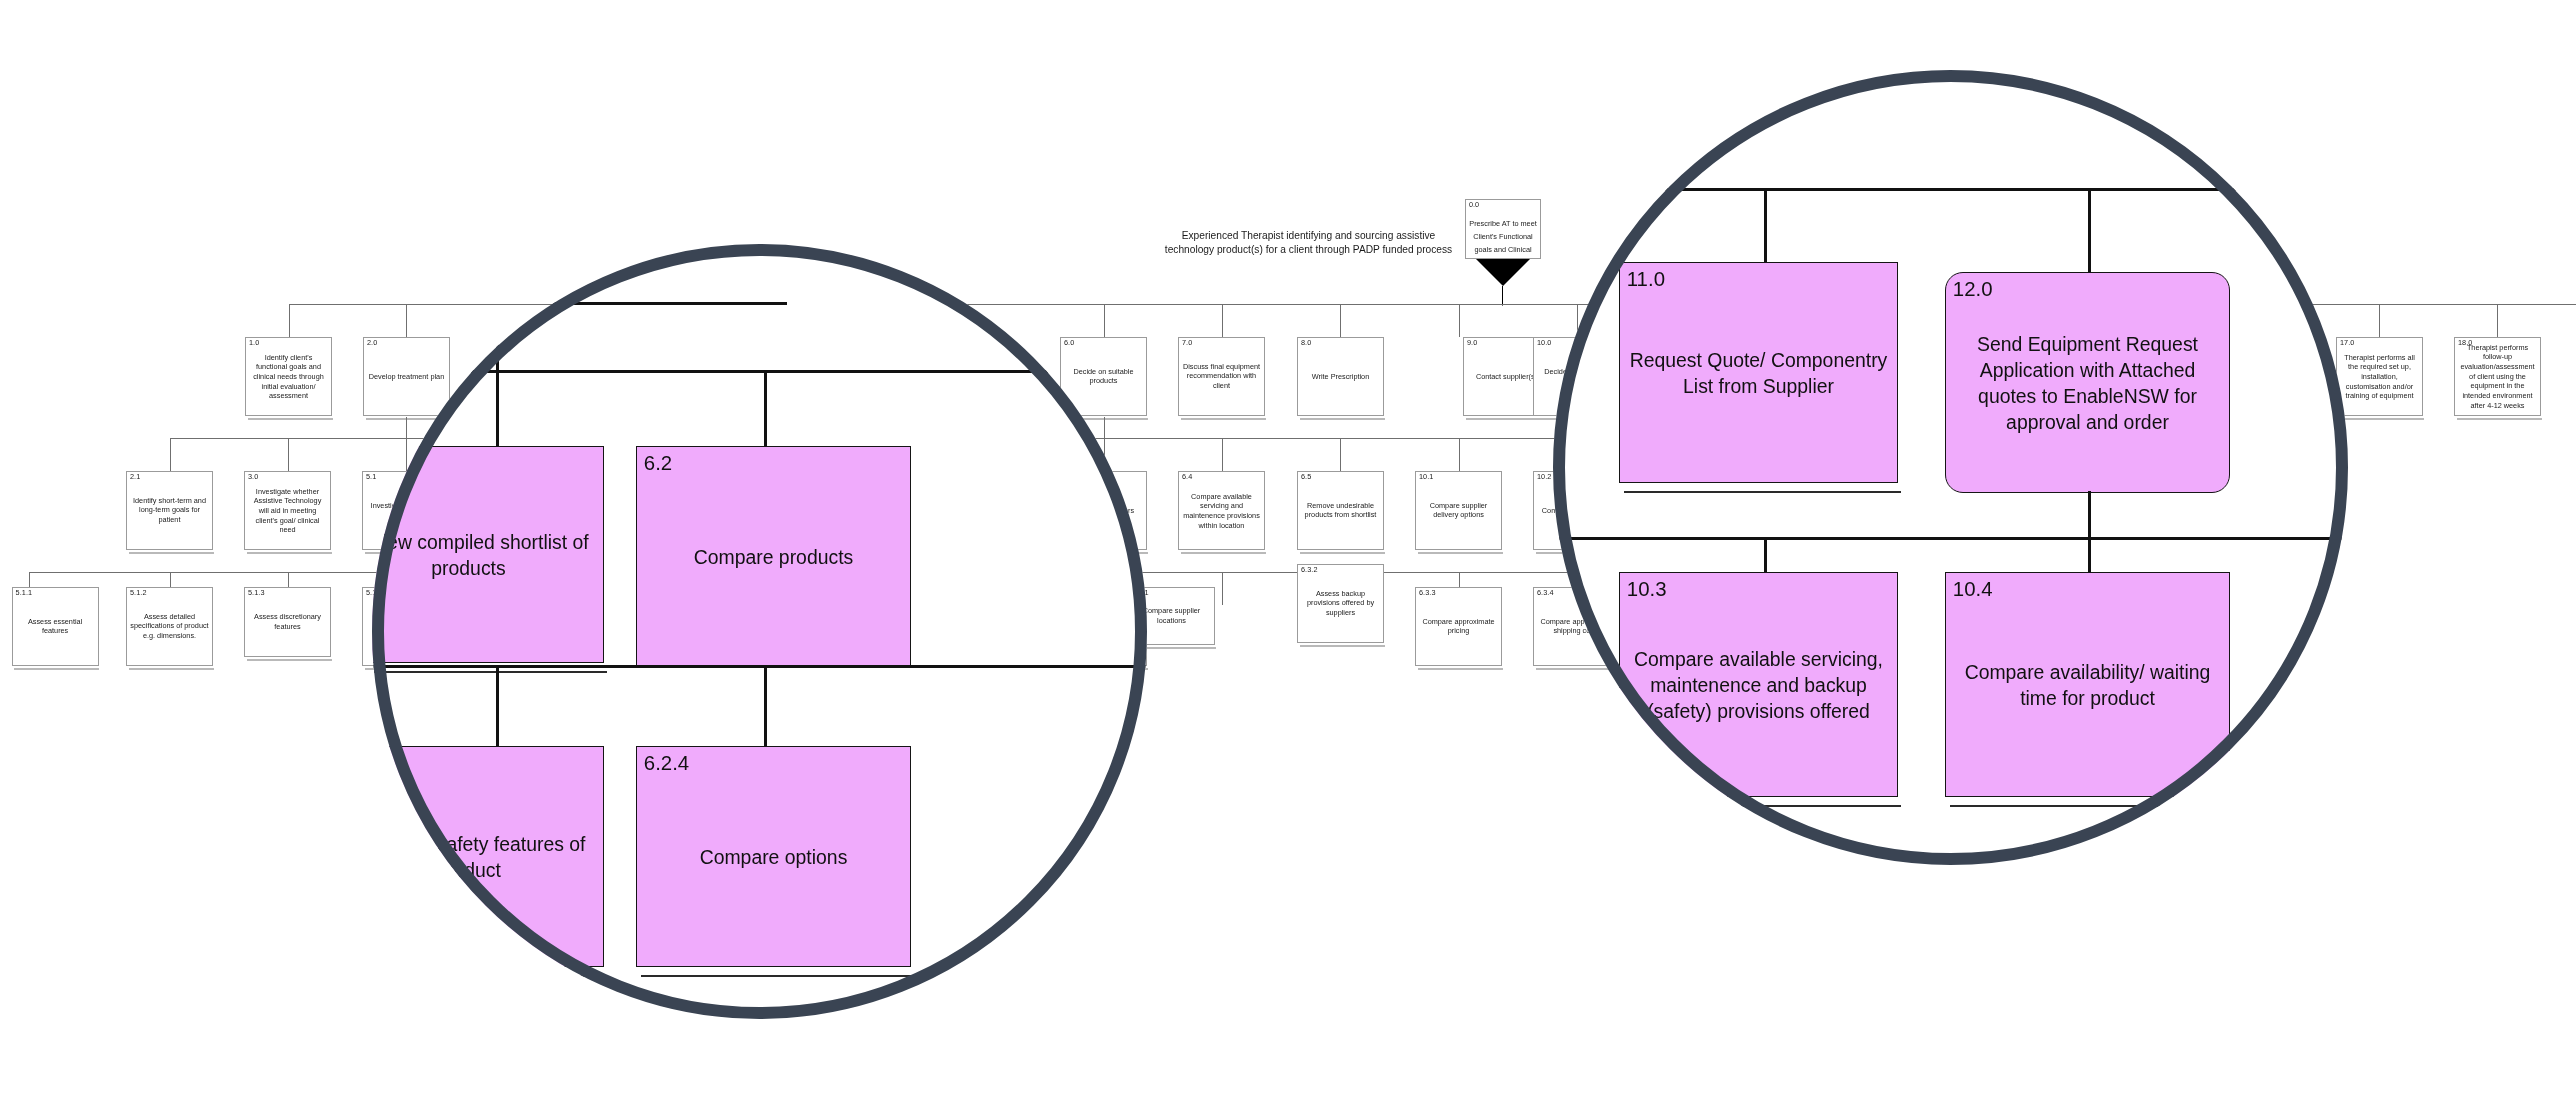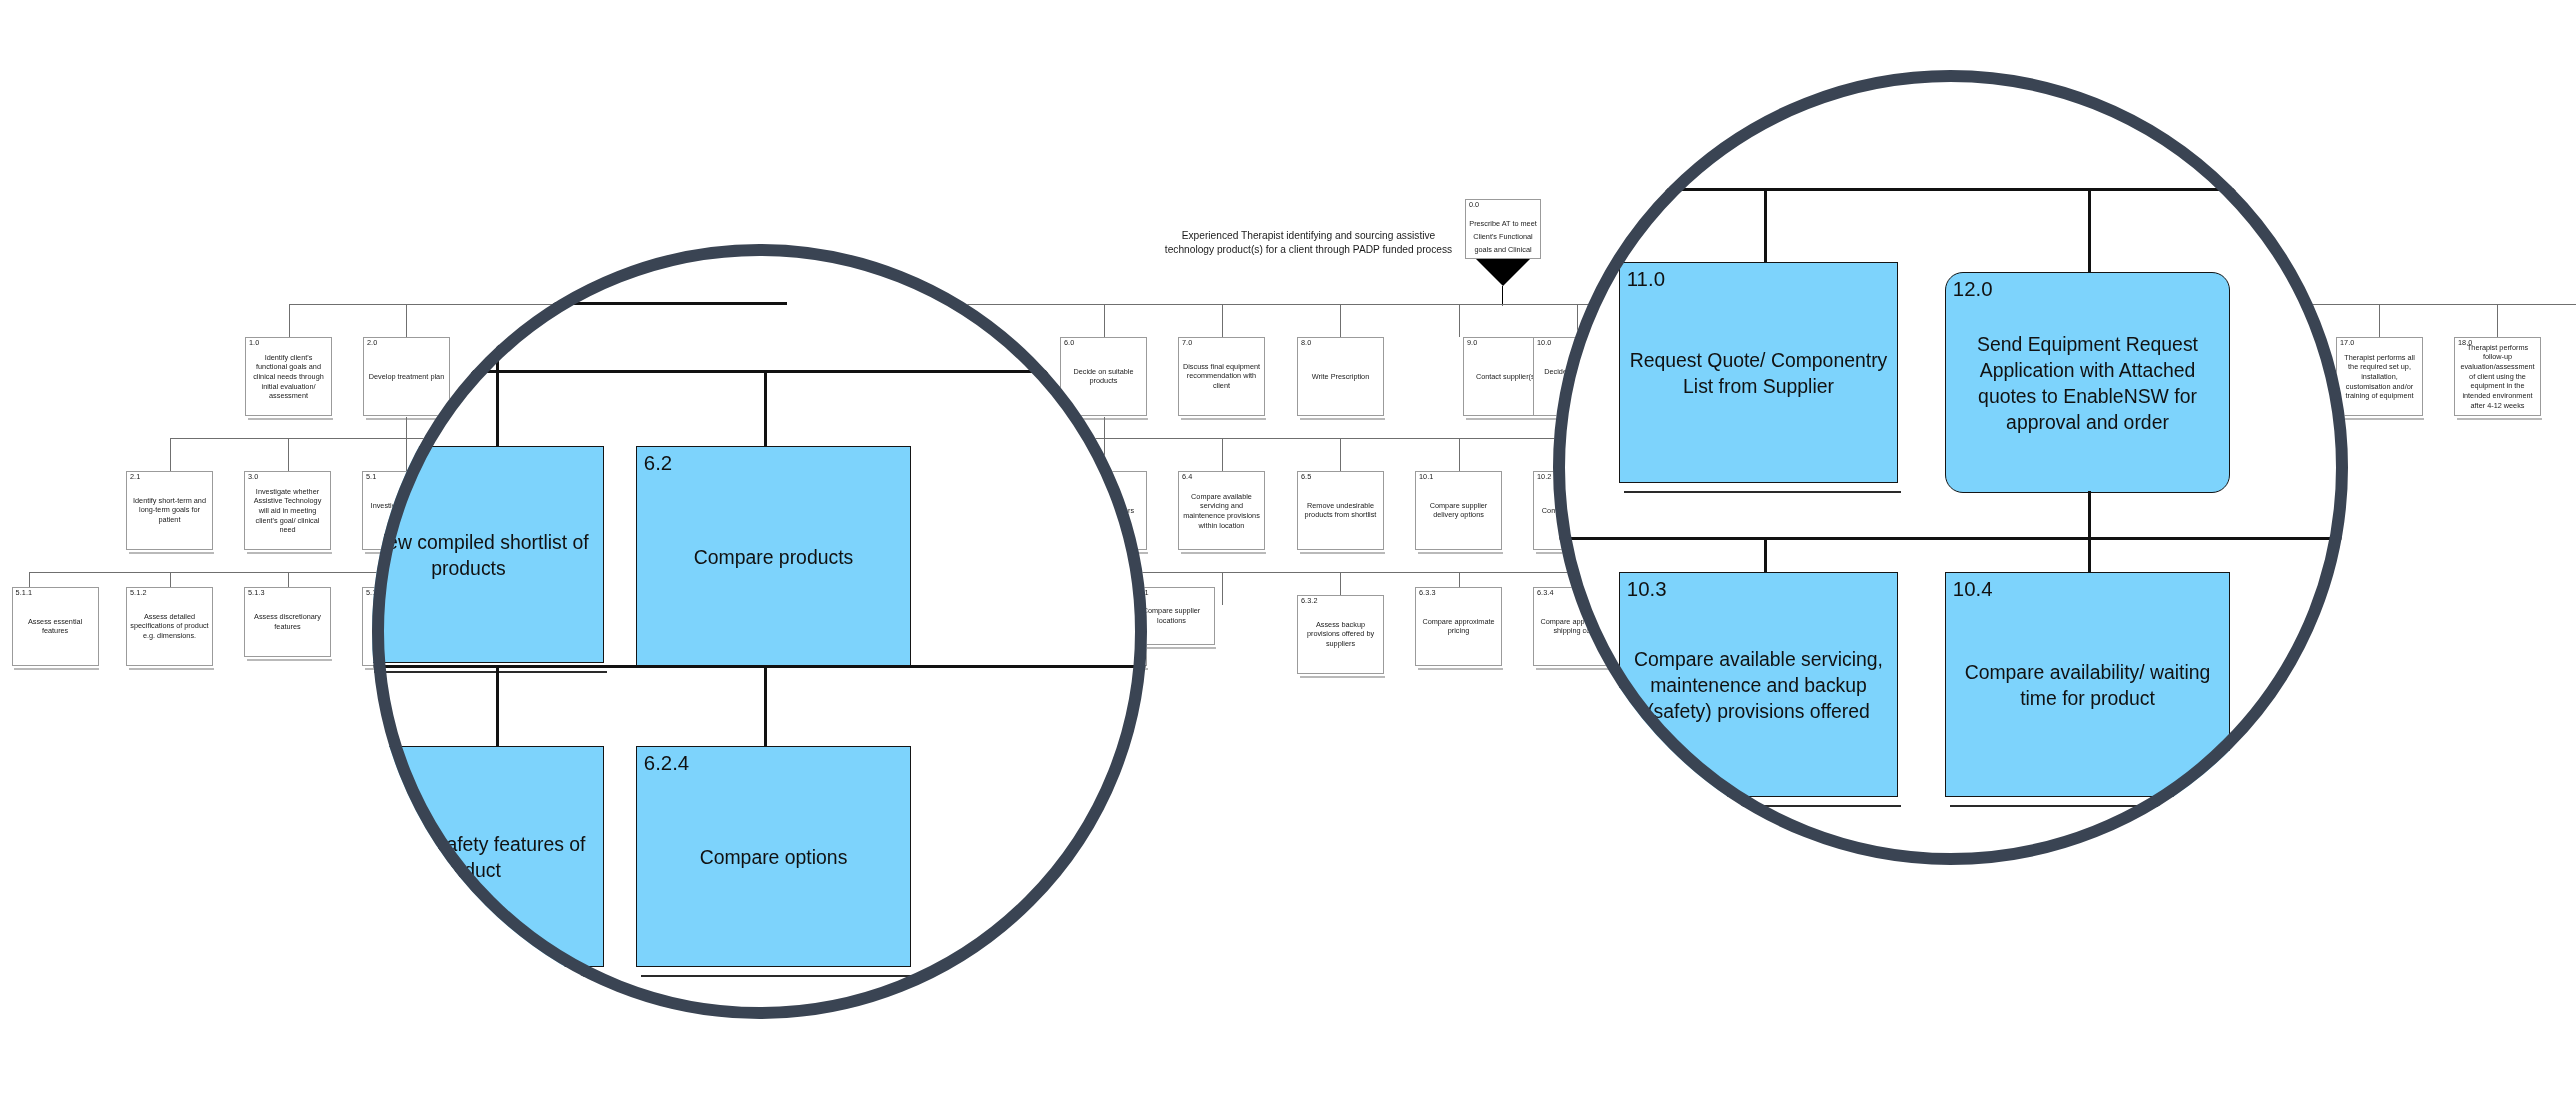--- a/index.html
+++ b/index.html
@@ -39,21 +39,21 @@
            color:#1b1b1b;width:291px;}
 
   
   .lens{position:absolute;border-radius:50%;overflow:hidden;
         box-sizing:border-box;background:#ffffff;}
   .lens .lens-inner{position:absolute;left:0;top:0;transform-origin:0 0;}
   .lens-ring{position:absolute;border-radius:50%;box-sizing:border-box;
              border:12.6px solid #3a4453;pointer-events:none;}
 
   
-  .bnode{position:absolute;box-sizing:border-box;background:#7dd3fc;border:1.6px solid #151515;}
+  .bnode{position:absolute;box-sizing:border-box;background:#f0abfc;border:1.6px solid #151515;}
   .bnode .bnum{position:absolute;left:6.8px;top:3.9px;font-size:20.4px;line-height:24px;color:#111;}
   .bnode .btxt{position:absolute;left:5.8px;right:5.8px;top:50%;transform:translateY(-50%);
                text-align:center;font-size:19.4px;line-height:26px;color:#111;}
   .bnode .bshadow{position:absolute;left:3.9px;right:-3.9px;bottom:-10.7px;height:1.6px;background:#2a2a2a;}
   .bconn{position:absolute;background:#111;}
   .bconn.h{height:2.5px;}
   .bconn.v{width:2.5px;}
 </style>
 </head>
 <body>
@@ -218,21 +218,21 @@
     <div class="node" style="left:1060px;top:587px;width:87px;height:79px;">
       <div class="num"></div>
       <div class="txt"></div>
       <div class="shadow"></div>
     </div>
     <div class="node" style="left:1128px;top:587px;width:87px;height:58px;">
       <div class="num">6.3.1</div>
       <div class="txt">Compare supplier locations</div>
       <div class="shadow"></div>
     </div>
-    <div class="node" style="left:1297px;top:595px;width:87px;height:79px;">
+    <div class="node" style="left:1297px;top:564px;width:87px;height:79px;">
       <div class="num">6.3.2</div>
       <div class="txt">Assess backup  provisions offered by suppliers</div>
       <div class="shadow"></div>
     </div>
     <div class="node" style="left:1415px;top:587px;width:87px;height:79px;">
       <div class="num">6.3.3</div>
       <div class="txt">Compare approximate pricing</div>
       <div class="shadow"></div>
     </div>
     <div class="node" style="left:1533px;top:587px;width:87px;height:79px;">

